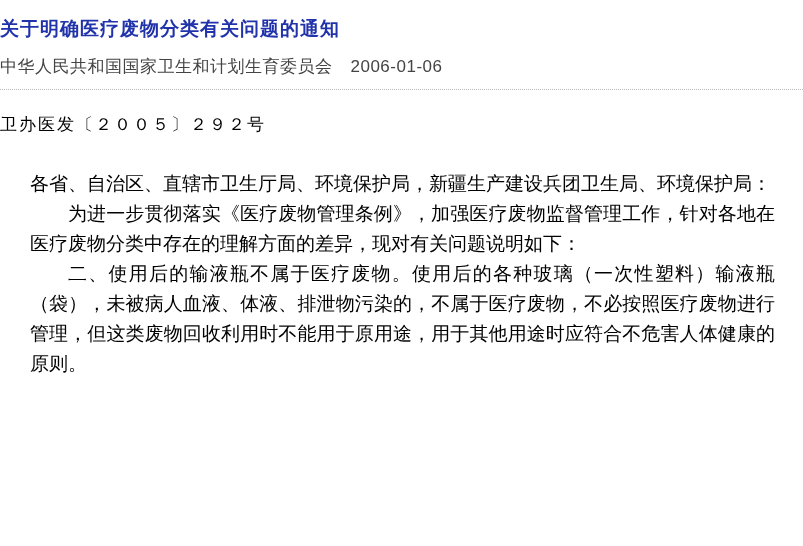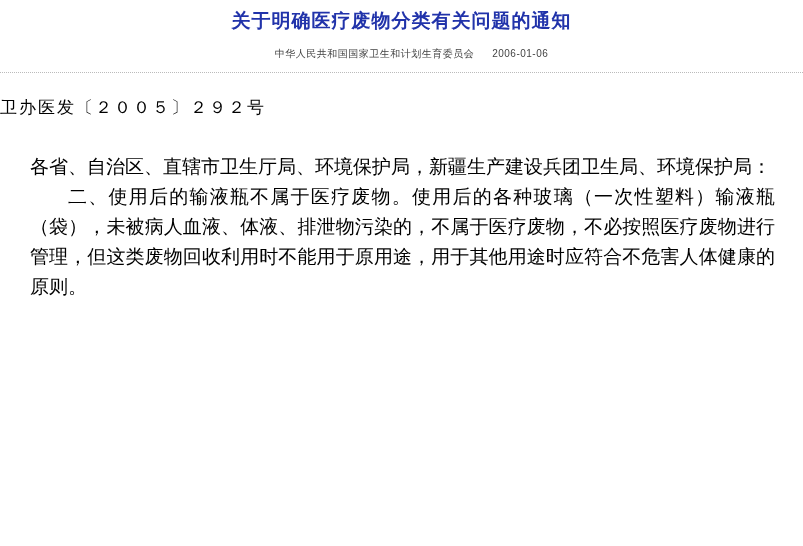--- a/index.html
+++ b/index.html
@@ -11,37 +11,35 @@
     font-family: "Liberation Serif", "DejaVu Serif", serif;
     color: #000000;
   }
   .page {
     width: 803px;
     height: 546px;
     background: #ffffff;
     position: relative;
   }
   .header {
-    padding-top: 8px;
-    text-align: center;
+    padding-top: 16px;
   }
   .title {
     font-family: "Liberation Sans", "DejaVu Sans", sans-serif;
     font-size: 19px;
     font-weight: bold;
     color: #2133aa;
     letter-spacing: 1px;
   }
   .meta {
     margin-top: 13px;
     font-family: "Liberation Sans", "DejaVu Sans", sans-serif;
-    font-size: 10px;
+    font-size: 17px;
     color: #444444;
     letter-spacing: 0.5px;
-    margin-left: 20px;
   }
   .meta .pub-date {
     margin-left: 18px;
   }
   .divider {
     margin-top: 11px;
     border-bottom: 1px dotted #bbbbbb;
     width: 100%;
     height: 0;
   }
@@ -76,17 +74,18 @@
       <span class="agency">中华人民共和国国家卫生和计划生育委员会</span><span class="pub-date">2006-01-06</span>
     </div>
   </div>
 
   <div class="divider"></div>
 
   <div class="doc-number">卫办医发〔２００５〕２９２号</div>
 
   <div class="content">
     <p class="salutation">各省、自治区、直辖市卫生厅局、环境保护局，新疆生产建设兵团卫生局、环境保护局：</p>
+    <p class="para">为进一步贯彻落实《医疗废物管理条例》，加强医疗废物监督管理工作，针对各地在医疗废物分类中存在的理解方面的差异，现对有关问题说明如下：</p>
     <p class="para">二、使用后的输液瓶不属于医疗废物。使用后的各种玻璃（一次性塑料）输液瓶（袋），未被病人血液、体液、排泄物污染的，不属于医疗废物，不必按照医疗废物进行管理，但这类废物回收利用时不能用于原用途，用于其他用途时应符合不危害人体健康的原则。</p>
 
   </div>
 
 </div>
 
 </body></html>

